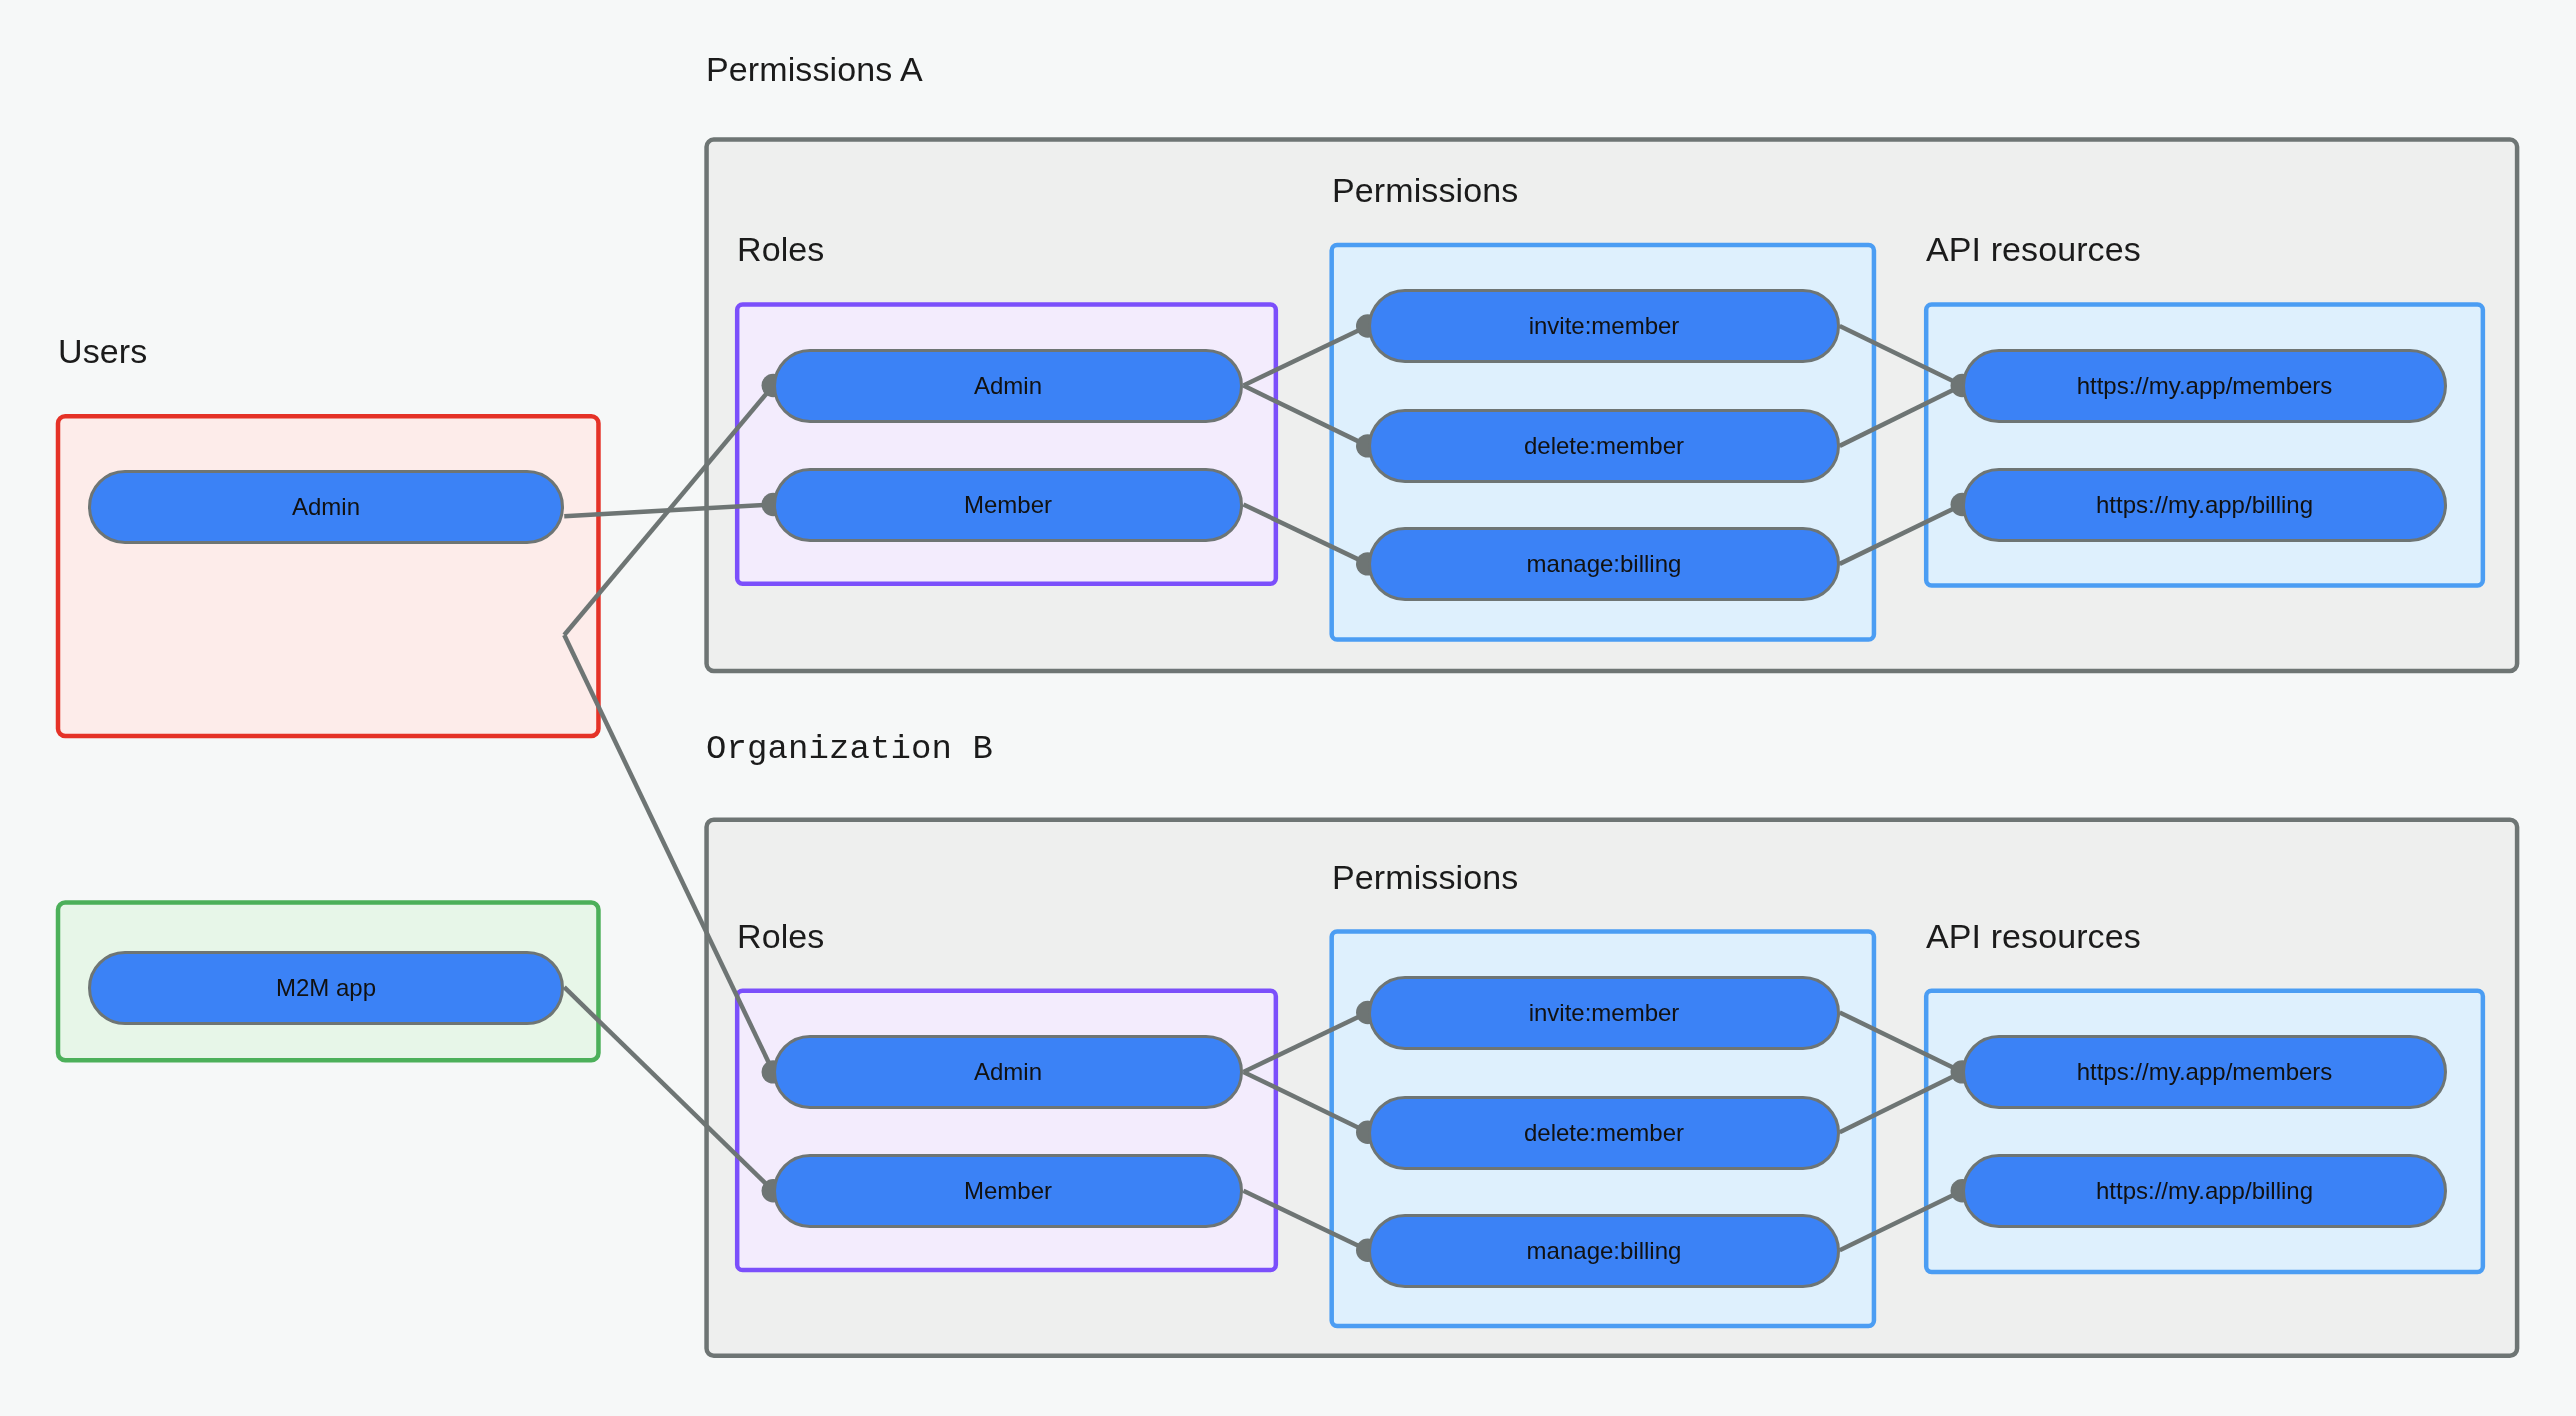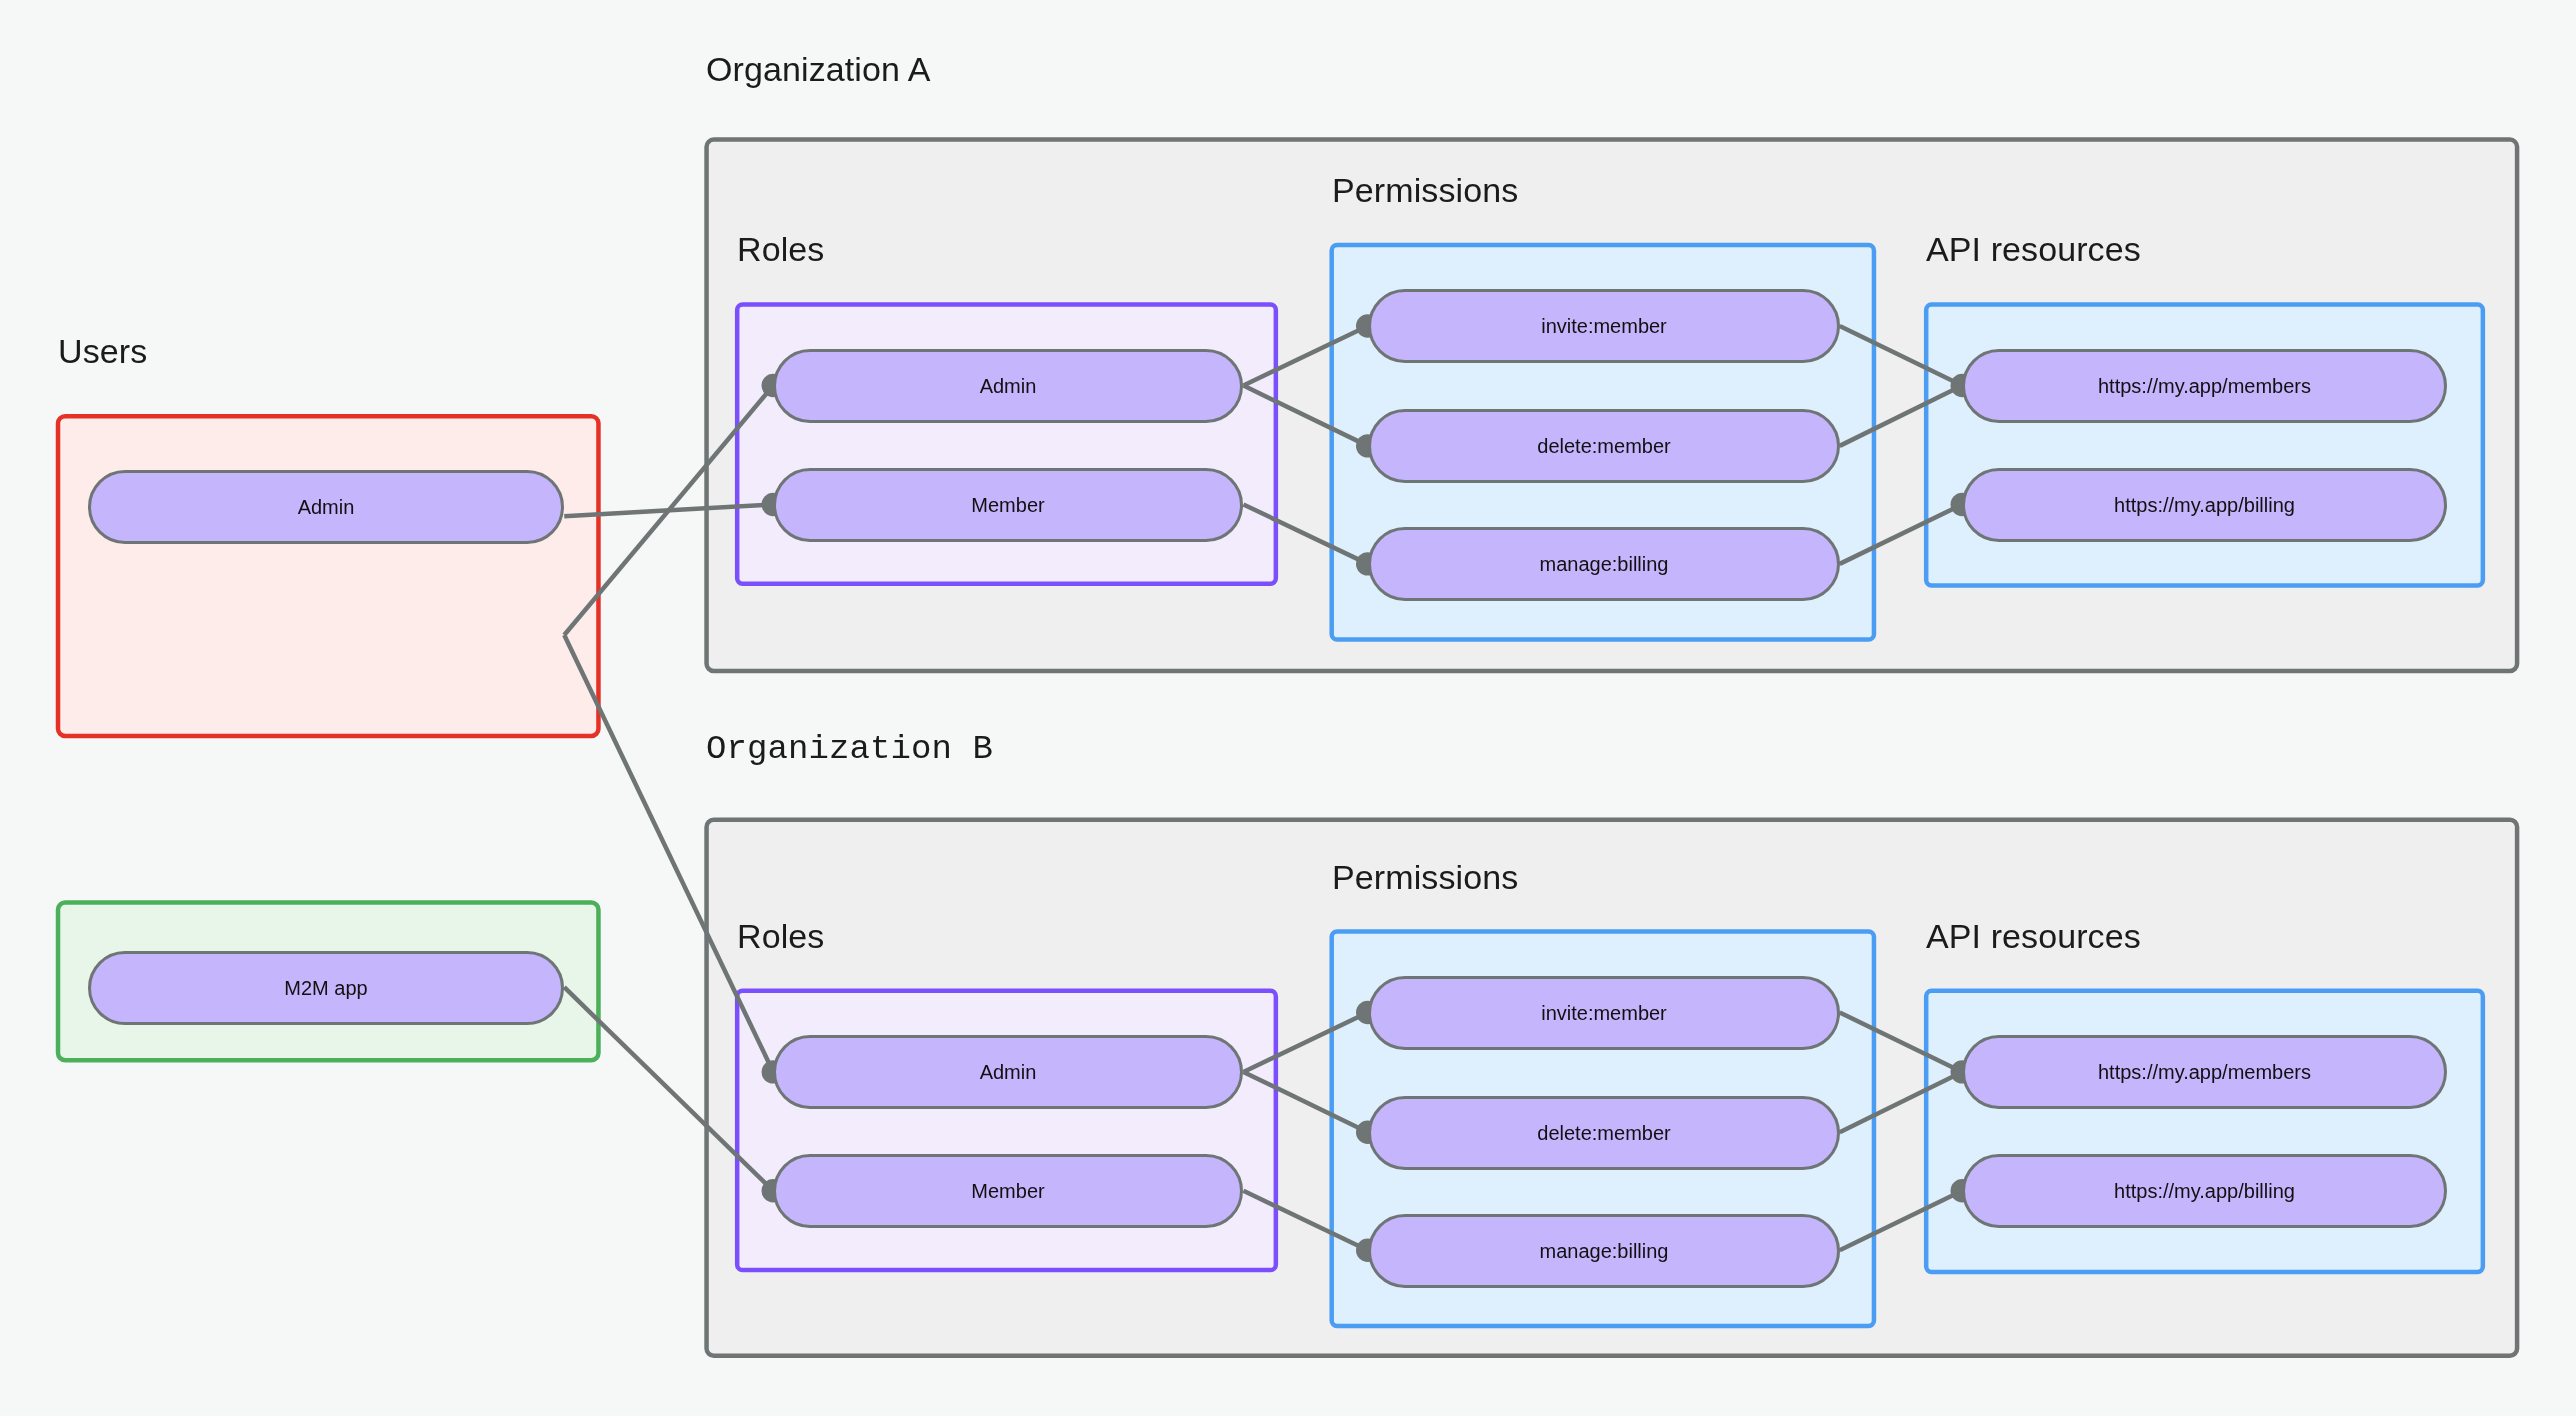--- a/index.html
+++ b/index.html
@@ -25,27 +25,27 @@
   .group-label {
     position: absolute;
     font-size: 34px;
     color: #1b1b1b;
     white-space: nowrap;
     letter-spacing: 0.1px;
   }
   .pill {
     position: absolute;
     box-sizing: border-box;
-    background: #c4b5fd;
+    background: #3b82f6;
     border: 3.6px solid #6e7574;
     border-radius: 900px;
     display: flex;
     align-items: center;
     justify-content: center;
-    font-size: 20px;
+    font-size: 24px;
     color: #111111;
     white-space: nowrap;
   }
 </style>
 </head>
 <body>
 
 <div id="canvas">
 
   <svg class="layer" viewBox="0 0 2859 1572">
@@ -114,21 +114,21 @@
       <circle cx="1518" cy="1257" r="13"></circle>
       <circle cx="1518" cy="1388" r="13"></circle>
       <circle cx="2178" cy="1190" r="13"></circle>
       <circle cx="2178" cy="1322" r="13"></circle>
     </g>
   </svg>
 
   <div class="group-label" style="left:58px; top:332px;">Users</div>
 
 
-  <div class="group-label" style="left:706px; top:50px;">Organization A</div>
+  <div class="group-label" style="left:706px; top:50px;">Permissions A</div>
 
   <div class="group-label" style="left:706px; top:730px;font-family:Liberation Mono, monospace;">Organization B</div>
 
   <div class="group-label" style="left:737px; top:230px;">Roles</div>
   <div class="group-label" style="left:1332px; top:171px;">Permissions</div>
   <div class="group-label" style="left:1926px; top:230px;">API resources</div>
 
   <div class="group-label" style="left:737px; top:917px;">Roles</div>
   <div class="group-label" style="left:1332px; top:858px;">Permissions</div>
   <div class="group-label" style="left:1926px; top:917px;">API resources</div>

